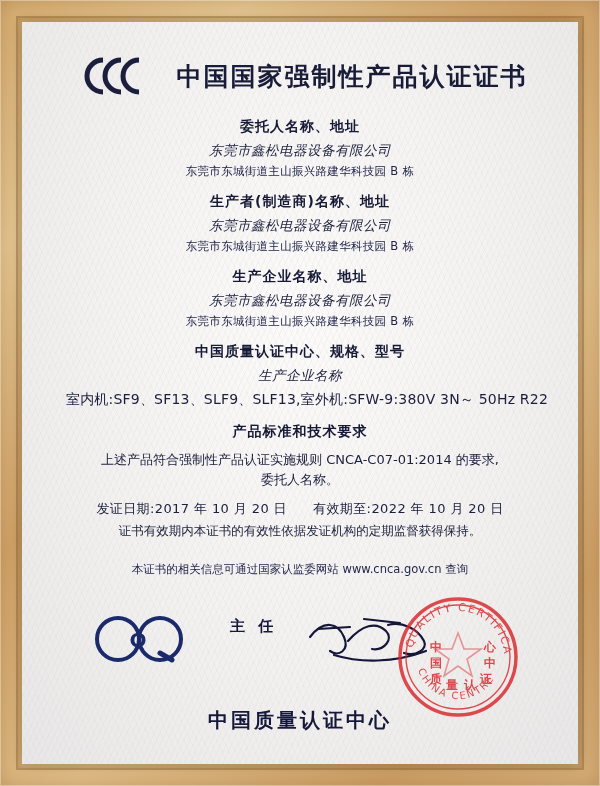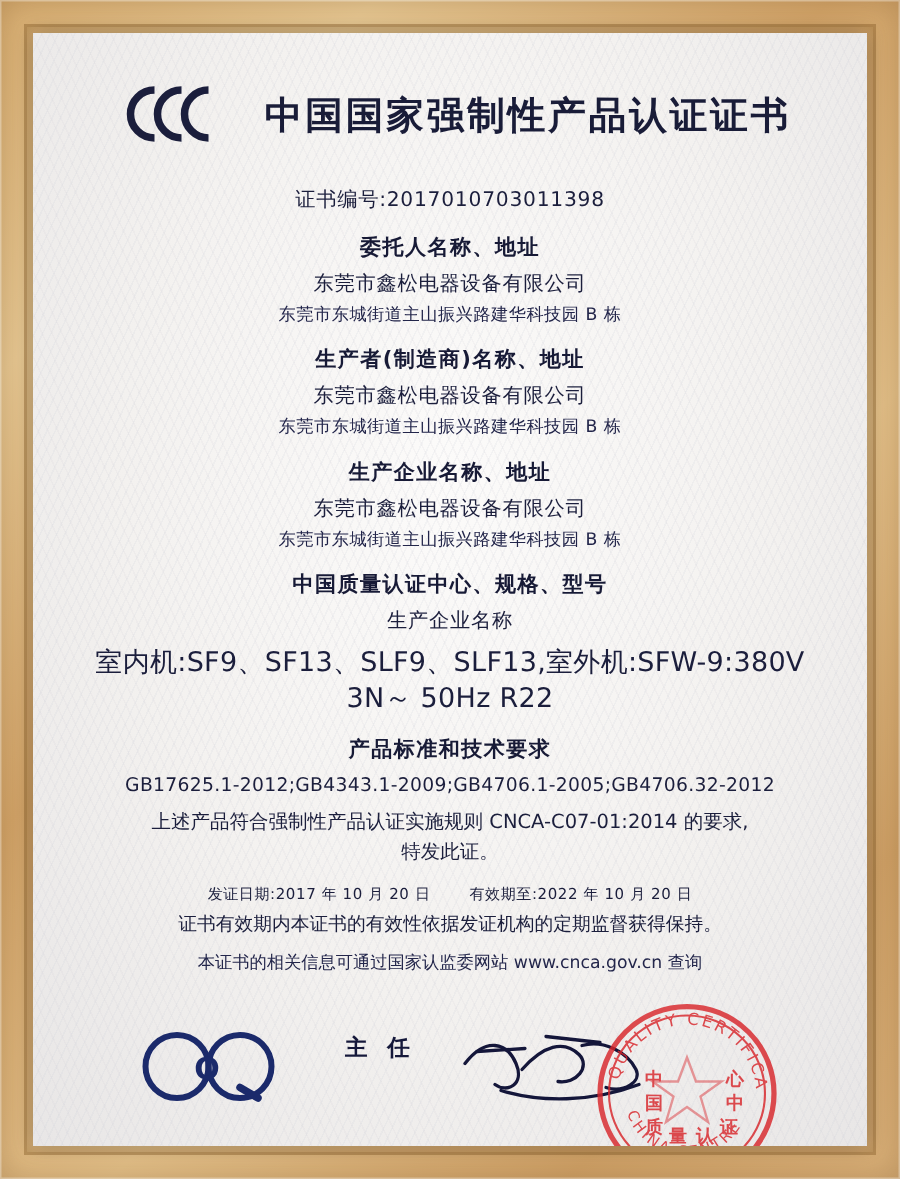--- a/index.html
+++ b/index.html
@@ -105,61 +105,63 @@
     font-size: 14px;
     font-weight: bold;
     letter-spacing: 1px;
     color: #171a36;
   }
   .line-big {
     margin-top: 6px;
     font-size: 13.5px;
     letter-spacing: 0.5px;
     color: #1b1e3c;
+    font-style: italic;
   }
   .line-small {
     margin-top: 4px;
     font-size: 11.5px;
     letter-spacing: 0.3px;
     color: #22254a;
   }
   .line-model {
     margin-top: 6px;
-    font-size: 18px;
+    font-size: 14px;
     letter-spacing: 0.2px;
     color: #1b1e3c;
+    text-align: right;
   }
   .line-std {
     margin-top: 6px;
     font-size: 12.5px;
     letter-spacing: 0.2px;
     color: #1b1e3c;
   }
   .para {
     margin-top: 9px;
     font-size: 13px;
     line-height: 1.55;
     color: #1b1e3c;
   }
   .para .second { display: block; }
   .dates {
     margin-top: 10px;
-    font-size: 10px;
+    font-size: 13px;
     letter-spacing: 0.4px;
     color: #1b1e3c;
     text-align: center;
   }
   .dates .gap { display: inline-block; width: 26px; }
   .note {
     margin-top: 5px;
     font-size: 12.5px;
     color: #1b1e3c;
   }
   .note-small {
-    margin-top: 9px;
+    margin-top: 22px;
     font-size: 11.5px;
     color: #23264b;
   }
 
   
   .sign-area {
     position: relative;
     height: 120px;
     margin-top: 8px;
   }
@@ -222,44 +224,42 @@
             <g fill="none" stroke="#1b1e3c" stroke-width="5">
               <path d="M30 12 A16 16 0 1 0 30 44"></path>
               <path d="M48 12 A16 16 0 1 0 48 44"></path>
               <path d="M66 12 A16 16 0 1 0 66 44"></path>
             </g>
           </svg>
         </div>
         <div class="cert-title">中国国家强制性产品认证证书</div>
       </div>
 
-      <div class="cert-no center">证书编号:2017010703011398</div>
 
       <div class="section-label center">委托人名称、地址</div>
       <div class="line-big center">东莞市鑫松电器设备有限公司</div>
       <div class="line-small center">东莞市东城街道主山振兴路建华科技园 B 栋</div>
 
       <div class="section-label center">生产者(制造商)名称、地址</div>
       <div class="line-big center">东莞市鑫松电器设备有限公司</div>
       <div class="line-small center">东莞市东城街道主山振兴路建华科技园 B 栋</div>
 
       <div class="section-label center">生产企业名称、地址</div>
       <div class="line-big center">东莞市鑫松电器设备有限公司</div>
       <div class="line-small center">东莞市东城街道主山振兴路建华科技园 B 栋</div>
 
       <div class="section-label center">中国质量认证中心、规格、型号</div>
       <div class="line-big center">生产企业名称</div>
       <div class="line-model center">室内机:SF9、SF13、SLF9、SLF13,室外机:SFW-9:380V 3N～  50Hz R22</div>
 
       <div class="section-label center">产品标准和技术要求</div>
-      <div class="line-std center">GB17625.1-2012;GB4343.1-2009;GB4706.1-2005;GB4706.32-2012</div>
 
       <div class="para center">
         <span>上述产品符合强制性产品认证实施规则 CNCA-C07-01:2014 的要求,</span>
-        <span class="second">特发此证。</span>
+        <span class="second">委托人名称。</span>
       </div>
 
       <div class="dates center">
         <span class="nowrap">发证日期:</span><span class="nowrap">2017 年 10 月 20 日</span><span class="gap"></span><span class="nowrap">有效期至:</span><span class="nowrap">2022 年 10 月 20 日</span>
       </div>
 
       <div class="note center">证书有效期内本证书的有效性依据发证机构的定期监督获得保持。</div>
       <div class="note-small center">本证书的相关信息可通过国家认监委网站 www.cnca.gov.cn 查询</div>
 
       <div class="sign-area">

